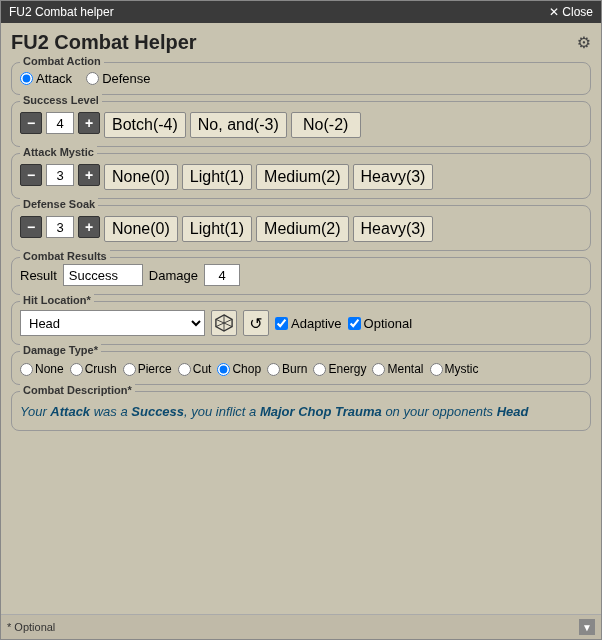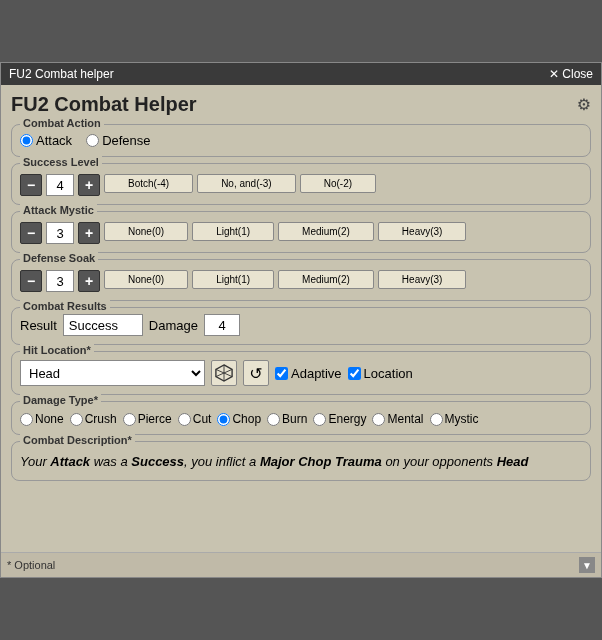--- a/index.html
+++ b/index.html
@@ -9,21 +9,21 @@
       background: #555;
       display: flex;
       justify-content: center;
       align-items: center;
       width: 602px;
       height: 640px;
       overflow: hidden;
     }
     .window {
       width: 602px;
-      height: 516px;
+      height: 640px;
       background: #c8c3b0;
       border: 1px solid #888;
       display: flex;
       flex-direction: column;
     }
     .titlebar {
       background: #3a3a3a;
       color: #fff;
       padding: 4px 8px;
       display: flex;
@@ -114,23 +114,23 @@
       height: 22px;
       text-align: center;
       border: 1px solid #888;
       background: #fff;
       font-size: 13px;
     }
     .result-btn {
       background: #e8e3d0;
       border: 1px solid #888;
       border-radius: 2px;
-      padding: 3px 23px;
-      cursor: pointer;
-      font-size: 10px;
+      padding: 3px 7px;
+      cursor: pointer;
+      font-size: 16px;
       min-width: 70px;
       text-align: center;
     }
     .result-row {
       display: flex;
       align-items: center;
       gap: 6px;
       flex-wrap: wrap;
     }
     .result-input {
@@ -195,21 +195,21 @@
       display: flex;
       align-items: center;
       gap: 2px;
       font-size: 12px;
       cursor: pointer;
     }
     .combat-desc {
       margin-top: 4px;
       font-size: 13px;
       font-style: italic;
-      color: #000000;
+      color: #0c4a6e;
       line-height: 1.5;
     }
     .combat-desc b { font-style: italic; }
     .footer {
       padding: 4px 6px;
       font-size: 11px;
       color: #333;
       border-top: 1px solid #aaa;
       background: #c0baa8;
       flex-shrink: 0;
@@ -354,21 +354,21 @@
         </div>
         <div class="icon-btn" title="Refresh">
           <span style="font-size:16px;">↺</span>
         </div>
         <label class="checkbox-label">
           <input type="checkbox" checked="" style="">
           <span>Adaptive</span>
         </label>
         <label class="checkbox-label">
           <input type="checkbox" checked="" style="">
-          <span>Location</span>
+          <span>Optional</span>
         </label>
       </div>
     </div>
 
     <div class="section">
       <span class="section-label">Damage Type*</span>
       <div class="damage-types">
         <label><input type="radio" name="dmg_type" value="None" style=""> None</label>
         <label><input type="radio" name="dmg_type" value="Crush" style=""> Crush</label>
         <label><input type="radio" name="dmg_type" value="Pierce" style=""> Pierce</label>

